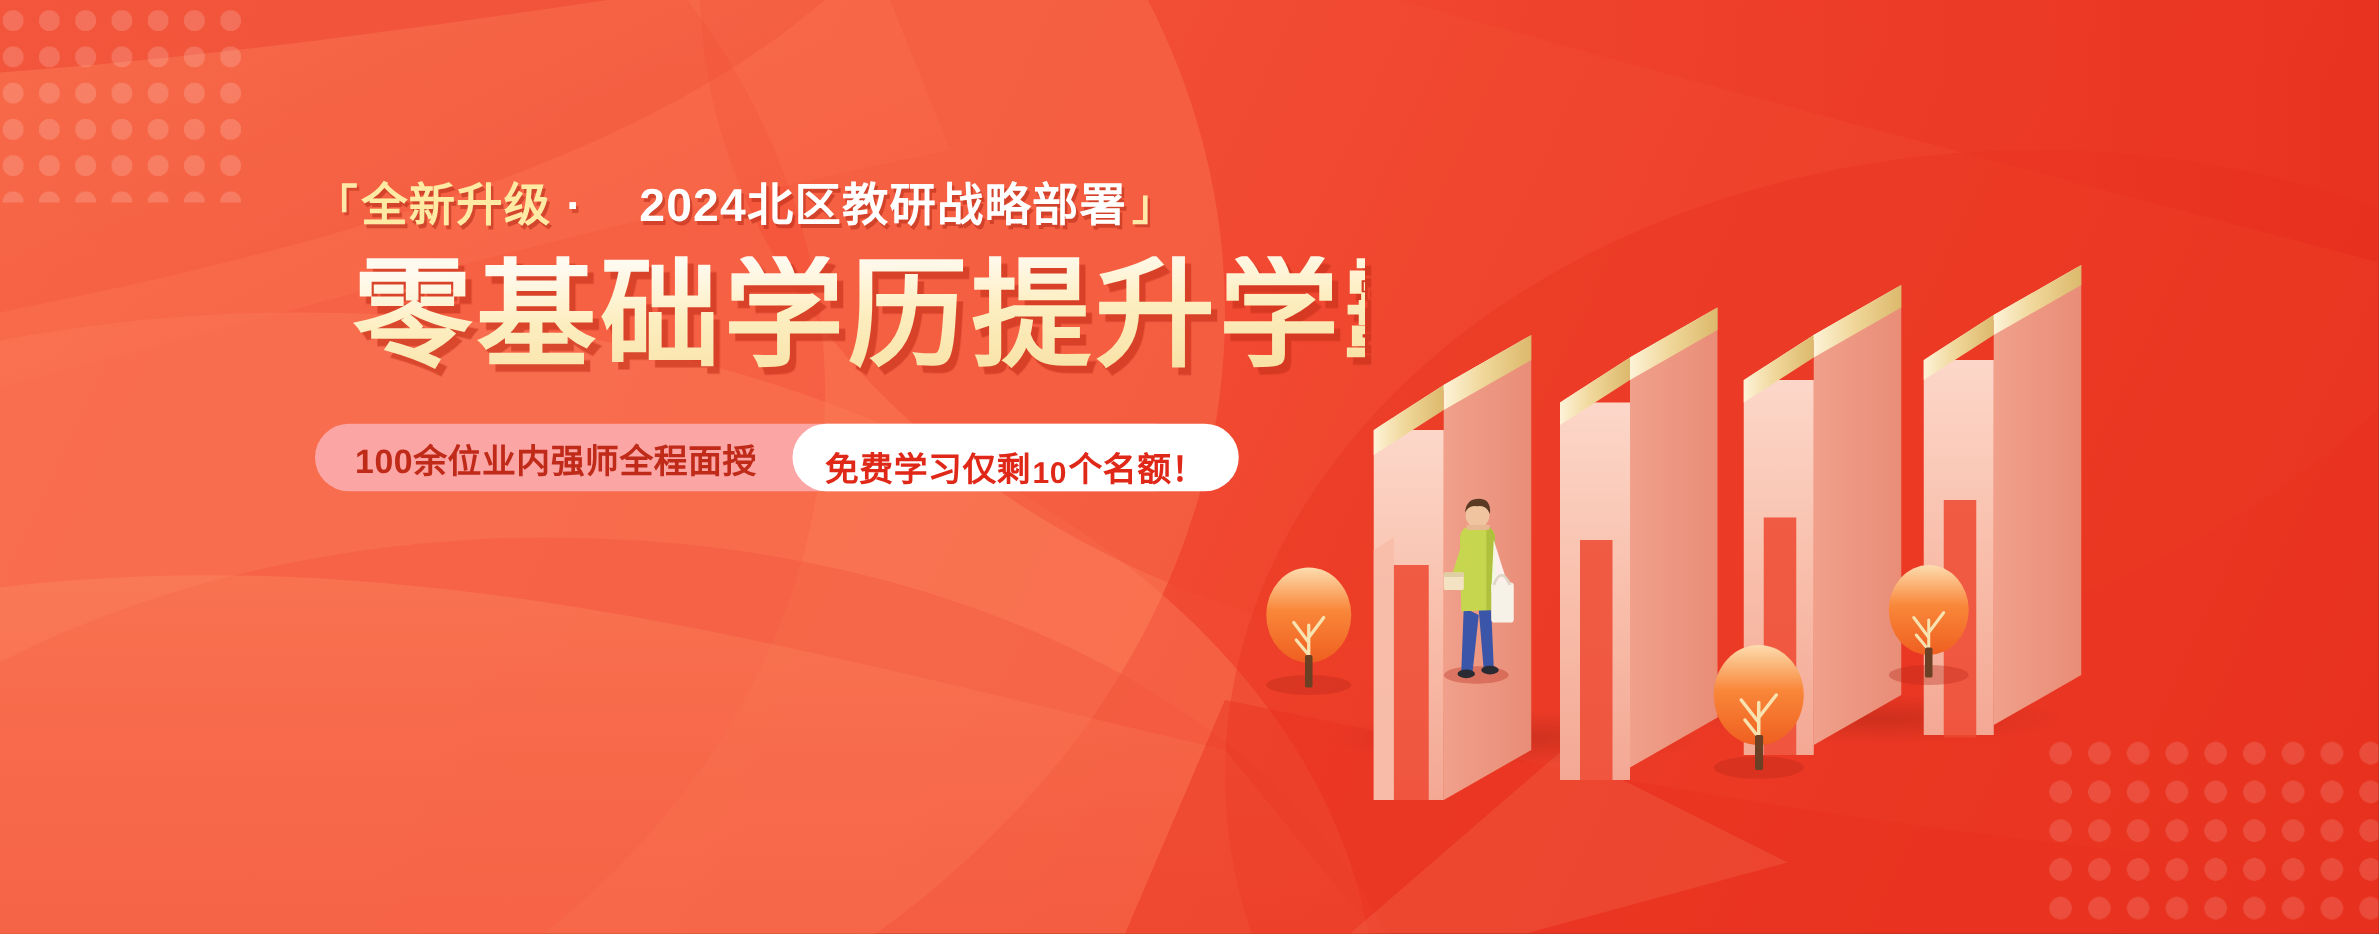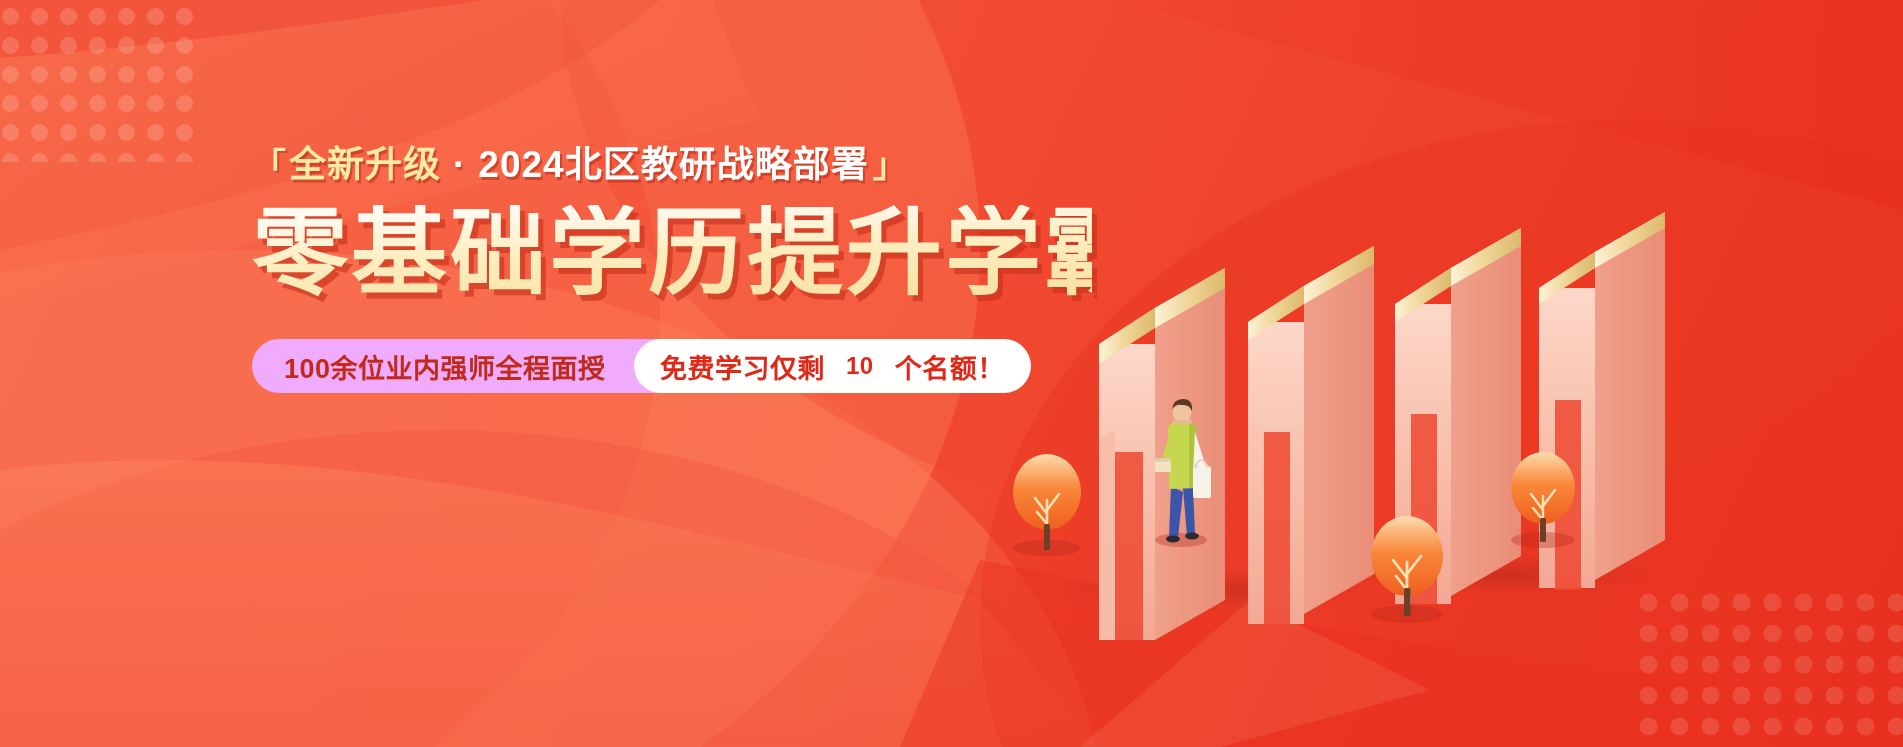--- a/index.html
+++ b/index.html
@@ -126,75 +126,76 @@
     text-shadow: 2px 3px 0 rgba(176,38,20,.5);
   }
   .sub-dot {
     color: #ffffff;
     margin: 0 12px;
     text-shadow: 2px 3px 0 rgba(176,38,20,.45);
   }
   .sub-b {
     color: #ffffff;
     text-shadow: 2px 3px 0 rgba(176,38,20,.5);
+    margin-left: 33px;
   }
 
   .headline {
     font-size: 96px;
     font-weight: 900;
     line-height: 1;
     white-space: nowrap;
     letter-spacing: 3px;
     color: #fdeec2;
     background: linear-gradient(178deg, #fffaf0 12%, #fdeec0 48%, #f7dfa0 100%);
     -webkit-background-clip: text;
     background-clip: text;
     -webkit-text-fill-color: transparent;
     filter: drop-shadow(5px 6px 0 rgba(198,48,26,.62));
     margin-bottom: 38px;
+    margin-left: 30px;
   }
 
   .pills {
     display: flex;
     align-items: center;
     height: 54px;
     width: 700px;
     position: relative;
   }
   .pill-left {
     position: absolute;
     left: 0; top: 0;
     height: 54px;
     display: flex;
     align-items: center;
     padding: 0 30px 0 32px;
     border-radius: 27px;
-    background: #f0abfc;
+    background: #fca5a5;
     color: #c02a18;
     font-size: 27px;
     font-weight: 700;
     letter-spacing: .5px;
     white-space: nowrap;
     width: 700px;
   }
   .pill-right {
     position: absolute;
     left: 382px; top: 0;
     height: 54px;
     display: flex;
-    align-items: center;
+    align-items: flex-end;
     padding: 0 26px;
     border-radius: 27px;
     background: #ffffff;
     color: #e02818;
     font-size: 27px;
     font-weight: 700;
     letter-spacing: .5px;
     white-space: nowrap;
-    gap: 20px;
   }
   .pill-right .num {
     font-size: 24px;
     font-weight: 900;
     padding: 0 1px;
   }
 
   
   .illus {
     position: absolute;

